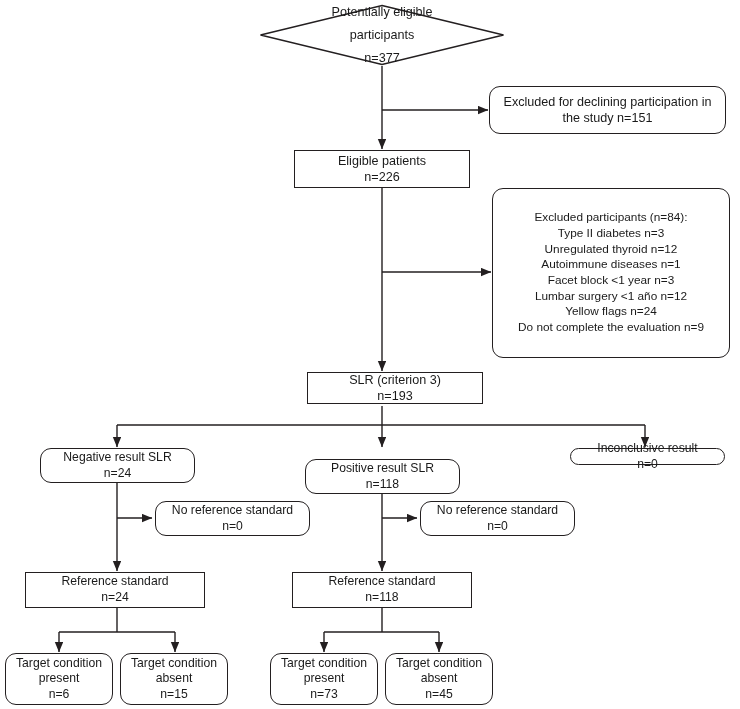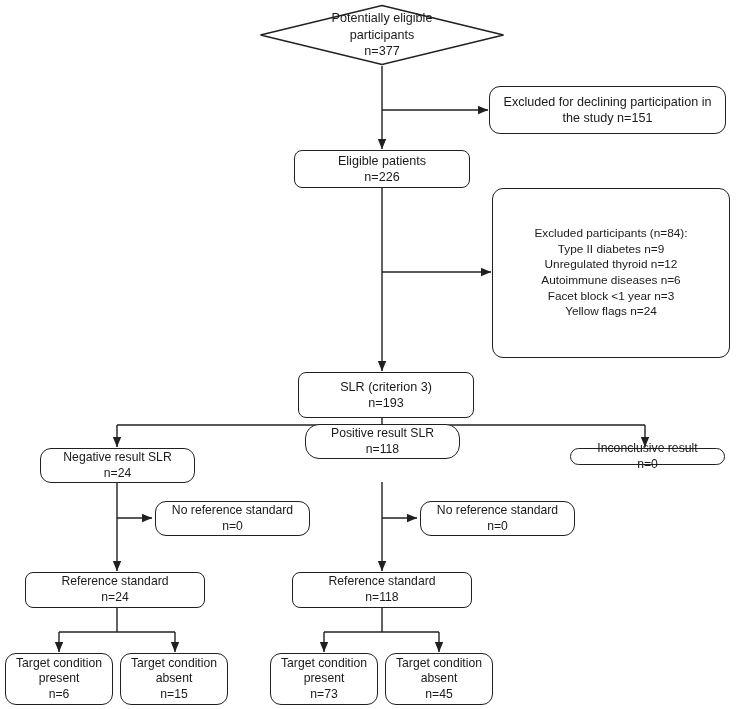--- a/index.html
+++ b/index.html
@@ -32,41 +32,41 @@
     border: 1.4px solid #231f20;
     background: #ffffff;
     display: flex;
     flex-direction: column;
     align-items: center;
     justify-content: center;
     text-align: right;
     line-height: 1.28;
     color: #1a1a1a;
   }
-  .node.rect { border-radius: 8px; }
+  .node.rect { border-radius: 0; }
   .node.round { border-radius: 11px; }
   .node .ln { display: block; white-space: nowrap; }
 
   
   .diamond-wrap {
     position: absolute;
   }
   .diamond-wrap svg {
     position: absolute;
     left: 0; top: 0;
   }
   .diamond-label {
     position: absolute;
     left: 0; top: 0;
     width: 100%;
     height: 100%;
     display: flex;
     flex-direction: column;
     align-items: center;
-    justify-content: center;
+    justify-content: space-between;
     text-align: center;
     line-height: 1.3;
     color: #1a1a1a;
   }
   .fs13 { font-size: 12.6px; }
   .fs12 { font-size: 12.2px; }
   .fs115 { font-size: 11.8px; }
   .excl-box {
     align-items: center;
     justify-content: center;
@@ -135,38 +135,40 @@
     <span class="ln">the study n=151</span>
   </div>
 
   <div class="node rect fs13" style="left:294px; top:150px; width:176px; height:38px;">
     <span class="ln">Eligible patients</span>
     <span class="ln">n=226</span>
   </div>
 
   <div class="node round fs115 excl-box" style="left:492px; top:188px; width:238px; height:170px;">
     <span class="ln">Excluded participants (n=84):</span>
-    <span class="ln">Type II diabetes n=9</span>
+    <span class="ln">Type II diabetes n=3</span>
     <span class="ln">Unregulated thyroid n=12</span>
-    <span class="ln">Autoimmune diseases n=6</span>
+    <span class="ln">Autoimmune diseases n=1</span>
     <span class="ln">Facet block &lt;1 year n=3</span>
+    <span class="ln">Lumbar surgery &lt;1 año n=12</span>
     <span class="ln">Yellow flags n=24</span>
-  </div>
-
-  <div class="node rect fs13" style="left:298px; top:372px; width:176px; height:46px;">
+    <span class="ln">Do not complete the evaluation n=9</span>
+  </div>
+
+  <div class="node rect fs13" style="left:307px; top:372px; width:176px; height:32px;">
     <span class="ln">SLR (criterion 3)</span>
     <span class="ln">n=193</span>
   </div>
 
   <div class="node round fs12" style="left:40px; top:448px; width:155px; height:35px;">
     <span class="ln">Negative result SLR</span>
     <span class="ln">n=24</span>
   </div>
 
-  <div class="node round fs12" style="left:305px; top:424px; width:155px; height:35px;border-radius:14px;">
+  <div class="node round fs12" style="left:305px; top:459px; width:155px; height:35px;">
     <span class="ln">Positive result SLR</span>
     <span class="ln">n=118</span>
   </div>
 
   <div class="node round fs12" style="left:570px; top:448px; width:155px; height:17px;">
     <span class="ln">Inconclusive result</span>
     <span class="ln">n=0</span>
   </div>
 
   <div class="node round fs12" style="left:155px; top:501px; width:155px; height:35px;">

